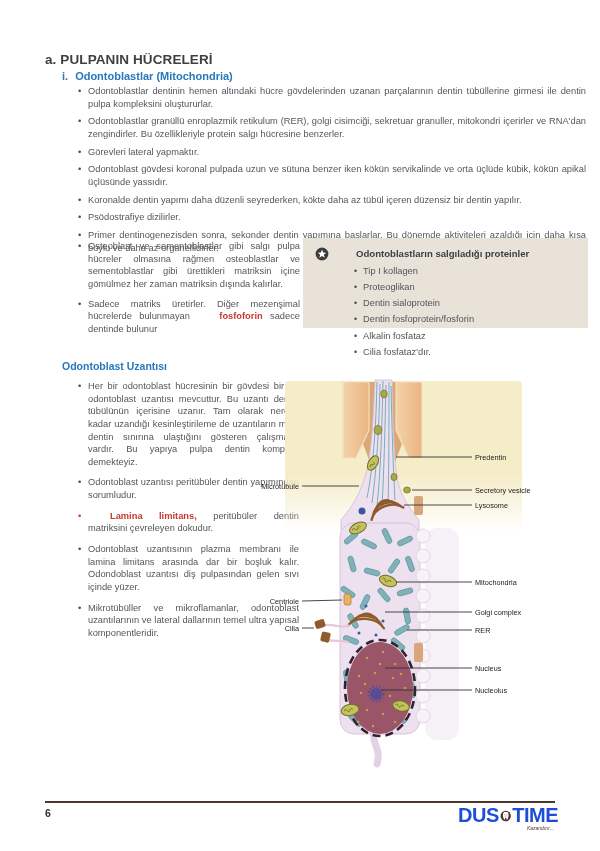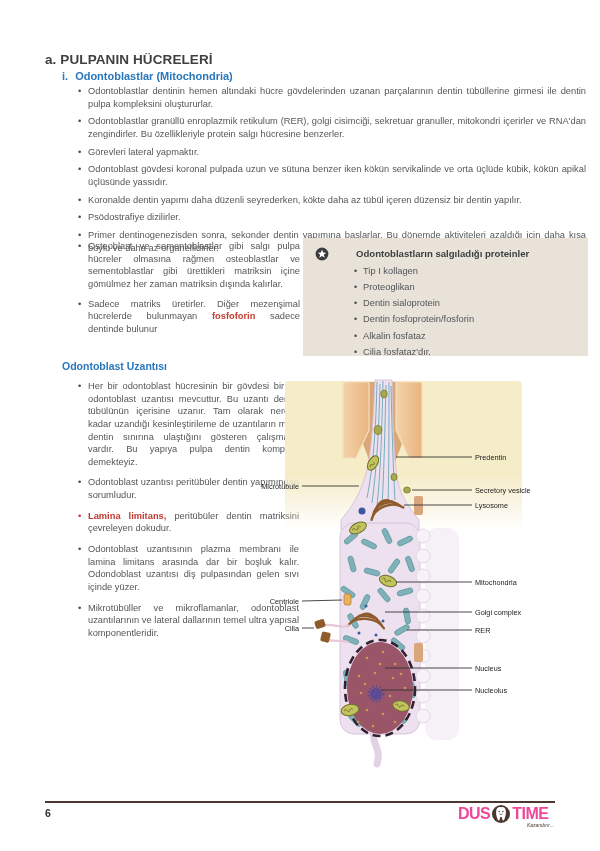--- a/index.html
+++ b/index.html
@@ -8,45 +8,45 @@
 
   .main-title { position:absolute; left:45px; top:52px; font-size:13.5px; font-weight:bold; color:#404040; letter-spacing:.1px; }
   .sub-title  { position:absolute; left:62px; top:70px; font-size:11px; font-weight:bold; color:#2877bc; }
   .sub-title .pfx { margin-right:7px; }
 
   .bullets { position:absolute; display:flex; flex-direction:column; gap:5px; }
   .b { display:flex; align-items:flex-start; }
   .b .dot { flex:0 0 10px; font-size:9.5px; color:#4d4d4d; line-height:1.35; }
   .b .dot.red { color:#c23a30; }
   .b .bt { flex:1; font-size:9.3px; line-height:1.36; color:#55565a; text-align:justify; }
-  .hl { color:#c23a30; font-weight:bold; }
+  .hl { color:#c23a30; font-weight:bold;margin-left:22px; }
 
   #list-top { left:78px; top:85px; width:508px; }
   #list-matriks { left:78px; top:240px; width:222px; gap:7px; }
   #list-uzanti { left:78px; top:380px; width:221px; gap:8px; }
 
-  .protein-box { position:absolute; left:303px; top:238px; width:285px; height:118px; background:#e9e2d9; padding:10px 8px 8px 12px; }
+  .protein-box { position:absolute; left:303px; top:238px; width:285px; height:90px; background:#e9e2d9; padding:10px 8px 8px 12px; }
   .protein-box .hdr { display:flex; align-items:flex-start; }
   .star-badge { flex:0 0 14px; height:14px; margin-top:-1px; }
   .protein-box .ttl { margin-left:27px; font-size:9.6px; font-weight:bold; color:#3c4043; }
   .protein-box .items { margin-left:39px; margin-top:4px; display:flex; flex-direction:column; gap:3.5px; }
   .protein-box .items .b .dot { flex-basis:9px; font-size:9px; }
   .protein-box .items .b .bt { text-align:left; font-size:9.3px; color:#515559; }
 
   .section2-title { position:absolute; left:62px; top:360px; font-size:10.5px; font-weight:bold; color:#2877bc; }
 
   .diagram { position:absolute; left:255px; top:378px; width:335px; height:392px; }
   .diagram svg { width:100%; height:100%; }
   svg text { font-family:"Liberation Sans", sans-serif; font-size:7.3px; fill:#1c1c1c; }
 
   .footer-line { position:absolute; left:45px; top:801px; width:510px; height:2px; background:#4a3830; }
   .page-num { position:absolute; left:45px; top:807px; font-size:10.5px; font-weight:bold; color:#3a2f2b; }
   .logo { position:absolute; left:458px; top:804px; width:100px; }
   .logo .row { display:flex; align-items:center; }
-  .logo .word { font-size:16px; font-weight:bold; color:#ec4899; letter-spacing:-0.5px; }
+  .logo .word { font-size:20px; font-weight:bold; color:#1d4ed8; letter-spacing:-0.5px; }
   .logo .tooth { width:20px; height:20px; margin:0 1px; }
   .logo .tagline { font-size:5px; font-style:italic; color:#4a3830; text-align:right; margin-top:-2px; margin-right:4px; }
 </style>
 </head>
 <body>
 
 <div class="page">
 
   <div class="main-title">
     <span>a.</span>

